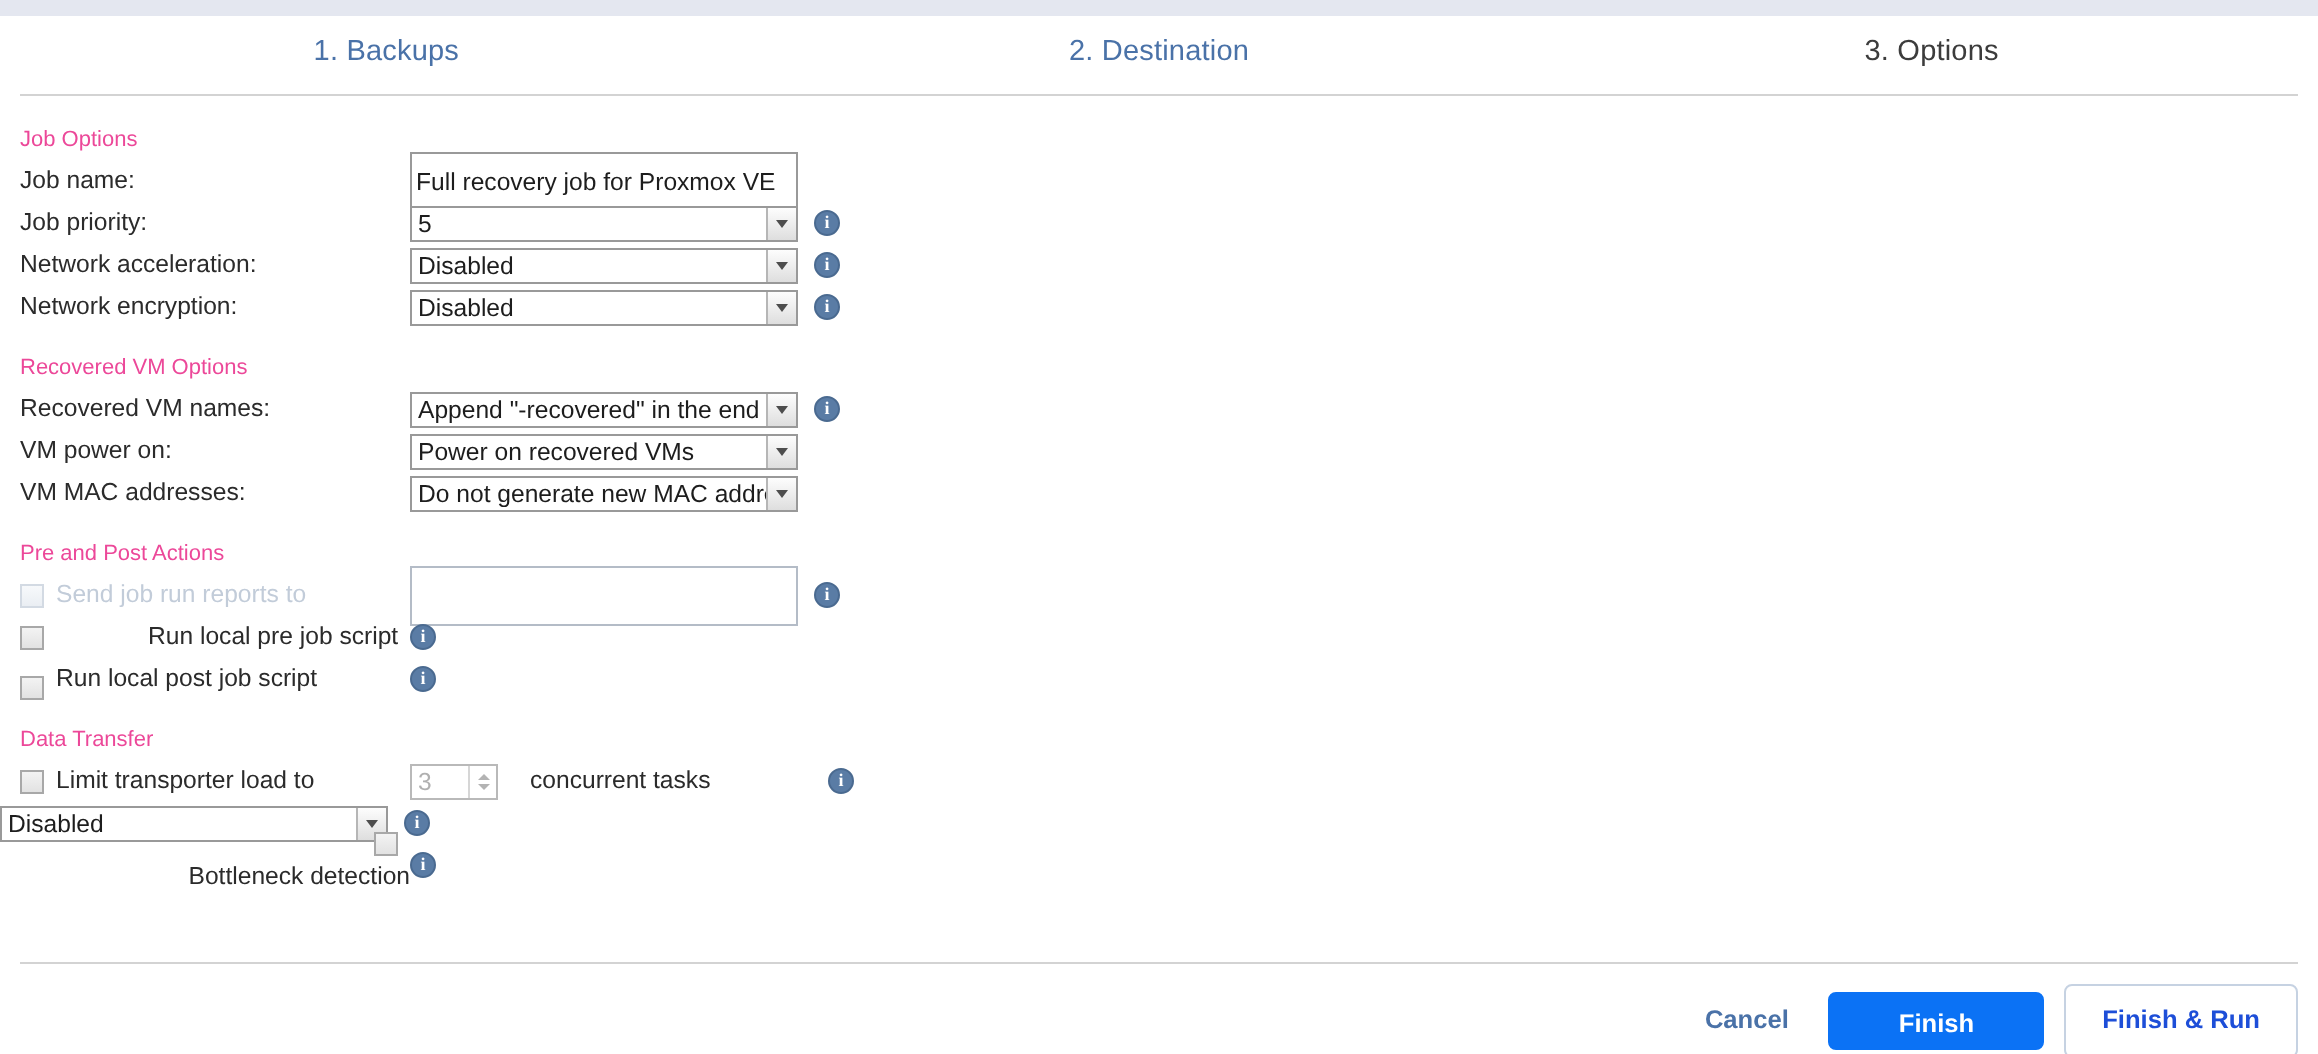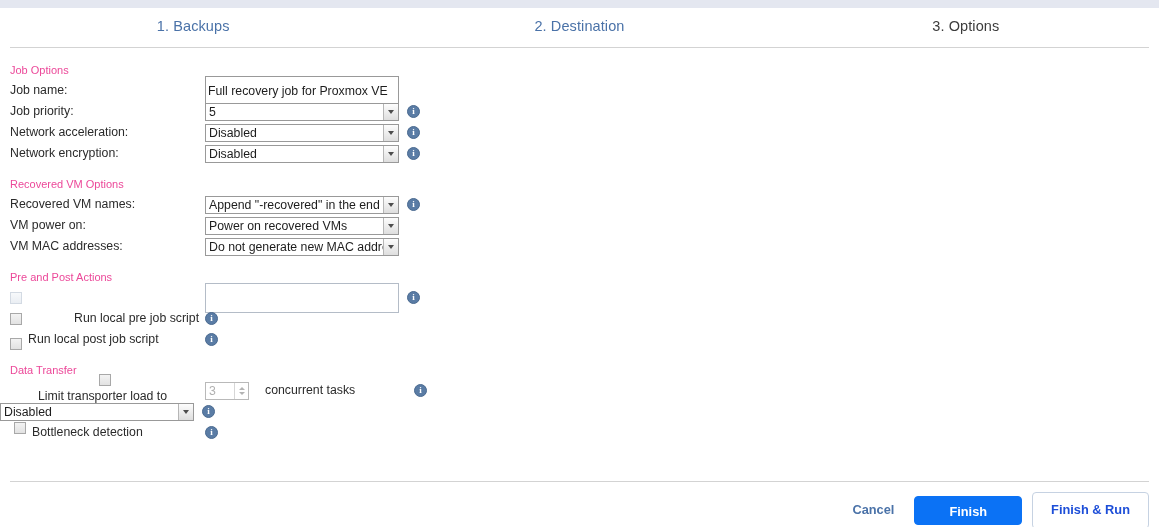--- a/index.html
+++ b/index.html
@@ -358,20 +358,21 @@
             <span class="caret"></span>
           </div>
       </div>
     </div>
 
     <div class="section-title">Pre and Post Actions</div>
 
     <div class="row">
       <div class="lbl disabled" style="display:flex;align-items:center;padding-left:0;">
         <span class="cb disabled"></span>
+        <span class="cblbl disabled">Send job run reports to</span>
       </div>
       <input class="tinput" type="text" disabled="" value="" style="">
       <div class="after">
           <div class="gap8"></div>
         <div class="info">i</div>
       </div>
     </div>
 
     <div class="row">
       <div class="lbl" style="display:flex;align-items:center;padding-left:0;gap:46px;">
@@ -385,21 +386,21 @@
       <div class="lbl" style="display:flex;align-items:flex-end;padding-left:0;">
         <span class="cb"></span>
         <span class="cblbl">Run local post job script</span>
       </div>
       <div class="info">i</div>
     </div>
 
     <div class="section-title">Data Transfer</div>
 
     <div class="row">
-      <div class="lbl" style="display:flex;align-items:center;padding-left:0;flex-direction:column;">
+      <div class="lbl" style="display:flex;align-items:center;padding-left:0;">
         <span class="cb"></span>
         <span class="cblbl">Limit transporter load to</span>
       </div>
       <div class="spin">
         <div class="sval">3</div>
         <div class="sbtns">
           <span class="up"></span>
           <span class="dn"></span>
         </div>
       </div>
@@ -416,21 +417,21 @@
             <span class="caret"></span>
           </div>
       </div>
       <div class="after">
           <div class="gap8"></div>
         <div class="info">i</div>
       </div>
     </div>
 
     <div class="row">
-      <div class="lbl" style="display:flex;align-items:flex-start;padding-left:4px;">
+      <div class="lbl" style="display:flex;align-items:flex-end;padding-left:4px;flex-direction:column;">
         <span class="cb"></span>
         <span class="cblbl">Bottleneck detection</span>
       </div>
       <div class="info">i</div>
     </div>
 
   </div>
 
   <div class="footer-rule"></div>
   <div class="footer">

